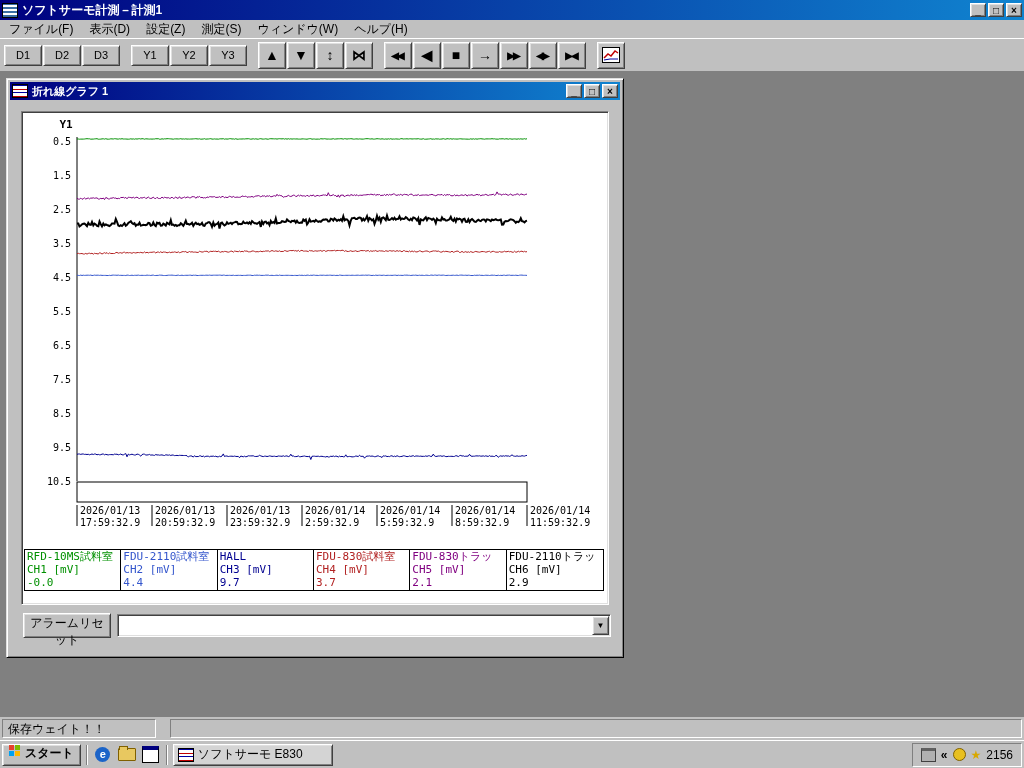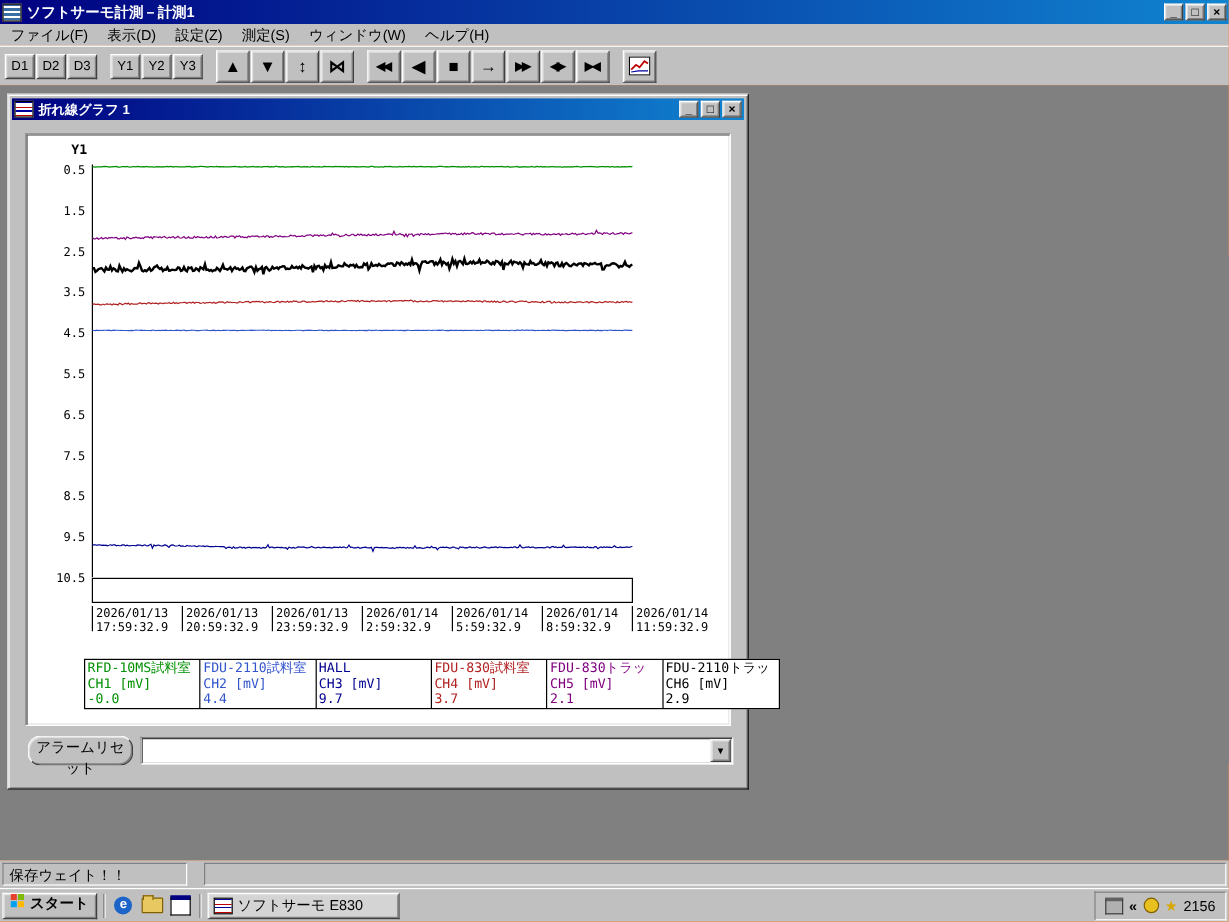--- a/index.html
+++ b/index.html
@@ -19,44 +19,44 @@
   .app-icon{width:14px;height:13px;background:#fff;border:1px solid #000;display:inline-block;background-image:repeating-linear-gradient(0deg,#3a6ea5 0 2px,#fff 2px 4px);}
   .graph-icon{width:14px;height:12px;background:#fff;border:1px solid #000;display:inline-block;background-image:repeating-linear-gradient(0deg,#c00000 0 1px,#fff 1px 4px,#0000a0 4px 5px,#fff 5px 7px);}
 
   
   .menubar{position:absolute;left:0;top:20px;width:100%;height:18px;background:#c0c0c0;display:flex;align-items:center;font-size:12px;padding-left:1px;box-sizing:border-box;}
   .menu-item{padding:13px 8px;color:#000;cursor:default;}
 
   
   .toolbar{position:absolute;left:0;top:38px;width:100%;height:33px;background:#c0c0c0;border-top:1px solid #ffffff;display:flex;align-items:center;padding:0 4px;gap:1px;box-sizing:border-box;}
   .tbtn{display:flex;align-items:center;justify-content:center;cursor:default;font-family:"Liberation Sans",sans-serif;padding:0;}
-  .tbtn.small{width:25px;height:21px;font-size:11px;}
+  .tbtn.small{width:38px;height:21px;font-size:11px;}
   .tbtn.big{width:28px;height:27px;font-size:14px;font-weight:bold;}
   .tbtn.dbl{font-size:10px;letter-spacing:-2px;padding-right:2px;}
   .gap{margin-left:10px;}
 
   
   .mdi{position:absolute;left:0;top:71px;width:100%;height:646px;background:#808080;overflow:hidden;}
 
   
   .win{position:absolute;left:6px;top:7px;width:618px;height:580px;background:#c0c0c0;border:1px solid;border-color:#dfdfdf #000000 #000000 #dfdfdf;box-shadow:inset 1px 1px 0 #ffffff, inset -1px -1px 0 #808080;padding:2px;box-sizing:border-box;}
   .child-titlebar{height:18px;background:linear-gradient(90deg,#000080 0%,#1084d0 100%);display:flex;align-items:center;gap:4px;padding:0 2px;margin:1px;}
   .child-title-text{color:#fff;font-weight:bold;font-size:11px;flex:1;white-space:nowrap;}
   .win-content{position:relative;height:calc(100% - 22px);}
 
   .chart-panel{position:absolute;left:12px;top:10px;width:586px;height:492px;background:#ffffff;}
   .chart-panel svg{position:absolute;left:2px;top:2px;}
   .ax{font-family:"DejaVu Sans Mono",monospace;font-size:10px;fill:#000;}
   .ylab{font-size:11px;font-weight:bold;}
 
-  .legend{position:absolute;left:2px;top:437px;width:578px;height:40px;display:grid;grid-template-columns:repeat(6,1fr);border:1px solid #000;background:#fff;margin-left:46px;}
+  .legend{position:absolute;left:2px;top:437px;width:578px;height:40px;display:grid;grid-template-columns:repeat(6,1fr);border:1px solid #000;background:#fff;}
   .leg-cell{border-right:1px solid #000;padding:0 2px;overflow:hidden;white-space:nowrap;font-family:"DejaVu Sans Mono",monospace;font-size:11px;line-height:13px;}
   .leg-cell:last-child{border-right:none;}
 
-  .alarm-btn{position:absolute;left:14px;top:512px;width:88px;height:25px;font-size:12px;font-family:"Liberation Sans",sans-serif;border-radius:11px;}
+  .alarm-btn{position:absolute;left:14px;top:512px;width:88px;height:25px;font-size:12px;font-family:"Liberation Sans",sans-serif;}
   .combo{position:absolute;left:108px;top:513px;width:494px;height:23px;background:#fff;display:flex;align-items:stretch;box-sizing:border-box;}
   .combo-value{flex:1;font-size:12px;padding:2px 4px;}
   .combo-arrow{width:17px;font-size:8px;display:flex;align-items:center;justify-content:center;margin:1px;}
 
   
   .statusbar{position:absolute;left:0;top:717px;width:100%;height:23px;background:#c0c0c0;display:flex;gap:14px;padding:2px;box-sizing:border-box;}
   .status-cell{font-size:12px;padding:1px 5px;background:#c0c0c0;white-space:nowrap;}
   .status-cell.first{width:142px;}
   .status-cell.rest{flex:1;}
 

